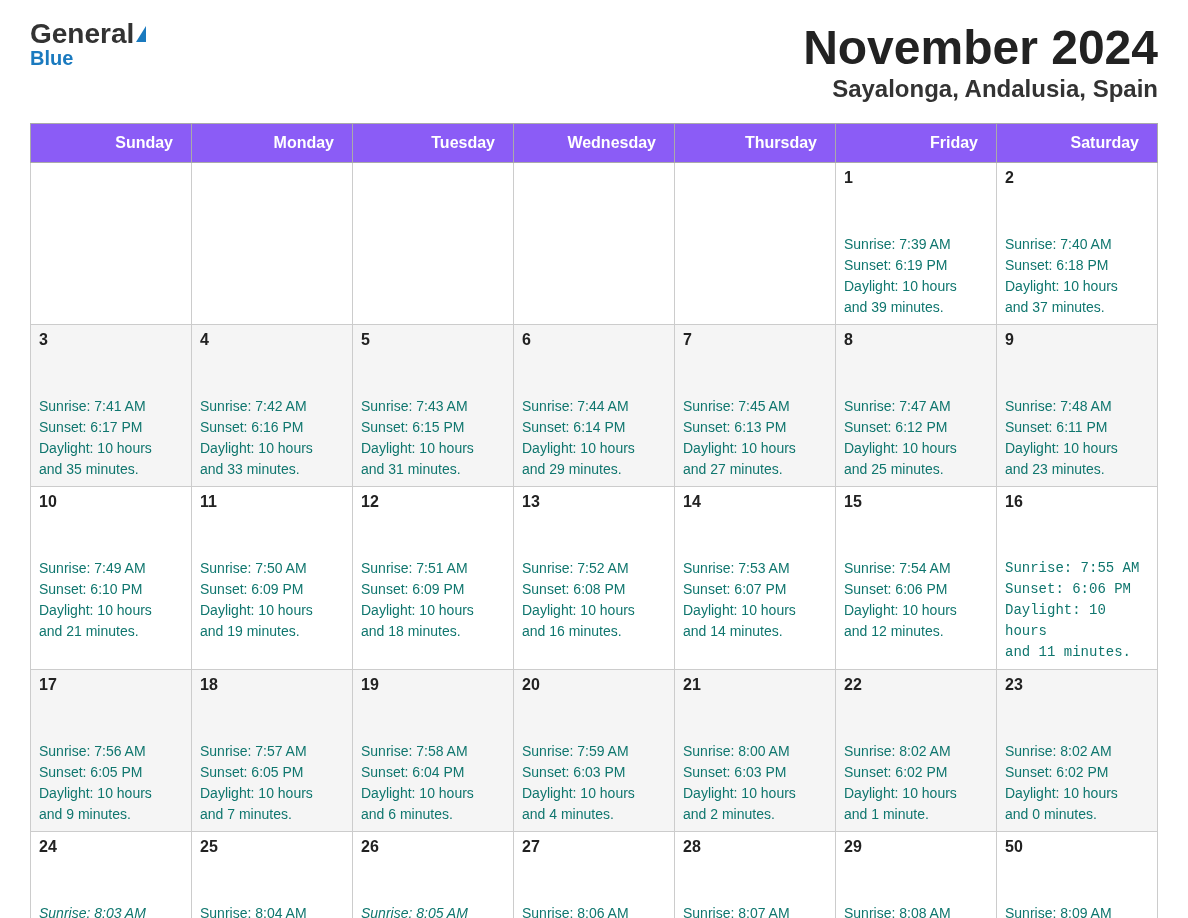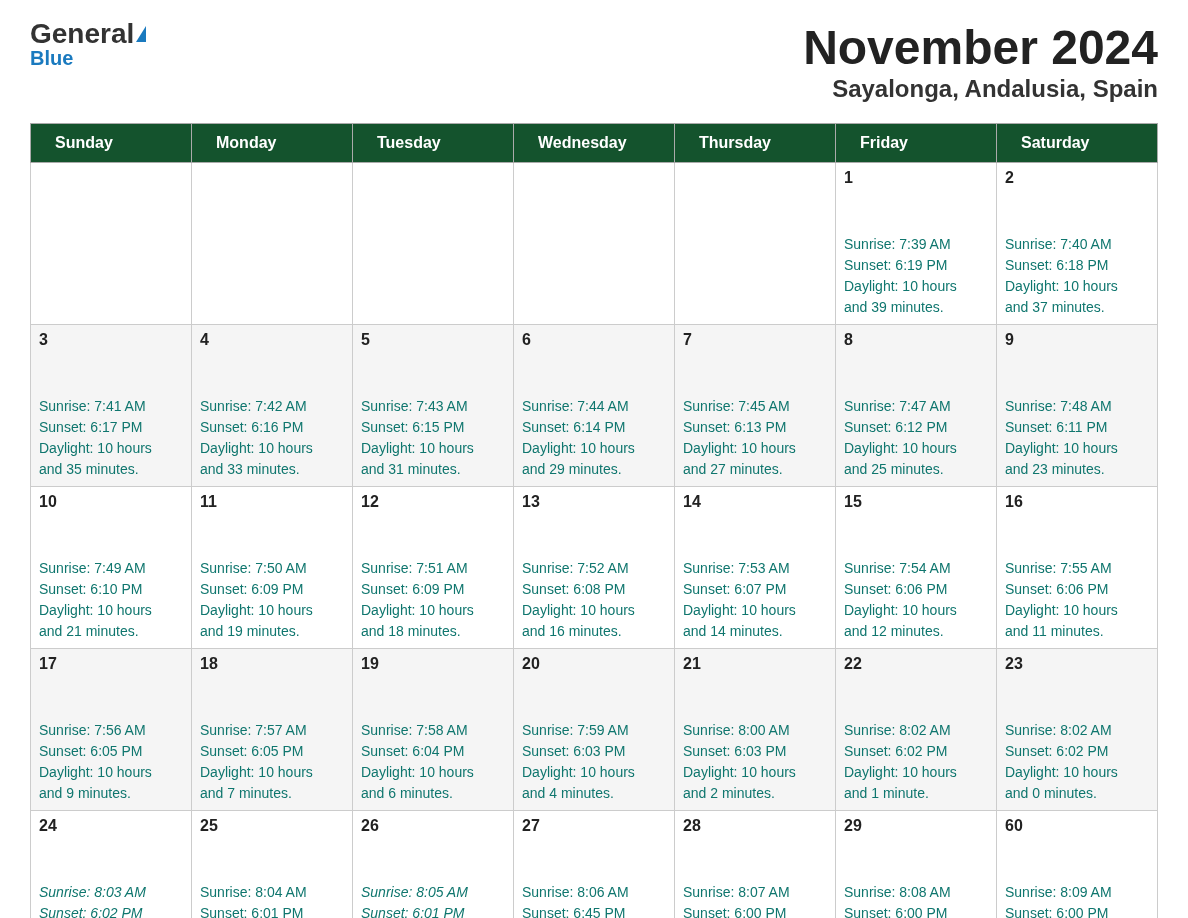--- a/index.html
+++ b/index.html
@@ -55,26 +55,26 @@
       font-size: 24px;
       font-weight: bold;
       color: #333;
     }
     .calendar {
       width: 100%;
       border-collapse: collapse;
       border: 1px solid #aaa;
     }
     .calendar th {
-      background-color: #14532d;
+      background-color: #8b5cf6;
       color: #fff;
       font-size: 16px;
       font-weight: bold;
-      padding: 10px 24px;
-      text-align: left;
+      padding: 10px 18px;
+      text-align: right;
       border: 1px solid #aaa;
     }
     .calendar td {
       vertical-align: top;
       border: 1px solid #ccc;
       padding: 6px 8px;
       width: calc(100% / 7);
       min-height: 110px;
       font-size: 13px;
       color: #333;
@@ -245,21 +245,21 @@
         </td>
         <td>
           <span class="day-number">15</span>
           <div class="day-info" style="white-space: pre-line;">Sunrise: 7:54 AM
 Sunset: 6:06 PM
 Daylight: 10 hours
 and 12 minutes.</div>
         </td>
         <td>
           <span class="day-number">16</span>
-          <div class="day-info" style="white-space: pre-line;">Sunrise: 7:55 AM
+          <div class="day-info" style="white-space: pre-line; font-family: Liberation Mono, monospace;">Sunrise: 7:55 AM
 Sunset: 6:06 PM
 Daylight: 10 hours
 and 11 minutes.</div>
         </td>
       </tr>
       <tr class="row-even">
         <td>
           <span class="day-number">17</span>
           <div class="day-info" style="white-space: pre-line;">Sunrise: 7:56 AM
 Sunset: 6:05 PM
@@ -346,21 +346,21 @@
 and 53 minutes.</div>
         </td>
         <td>
           <span class="day-number">29</span>
           <div class="day-info" style="white-space: pre-line;">Sunrise: 8:08 AM
 Sunset: 6:00 PM
 Daylight: 9 hours
 and 52 minutes.</div>
         </td>
         <td>
-          <span class="day-number">60</span>
+          <span class="day-number">50</span>
           <div class="day-info" style="white-space: pre-line;">Sunrise: 8:09 AM
 Sunset: 6:00 PM
 Daylight: 9 hours
 and 50 minutes.</div>
         </td>
       </tr>
     </tbody>
 </table>
 
 </body></html>

